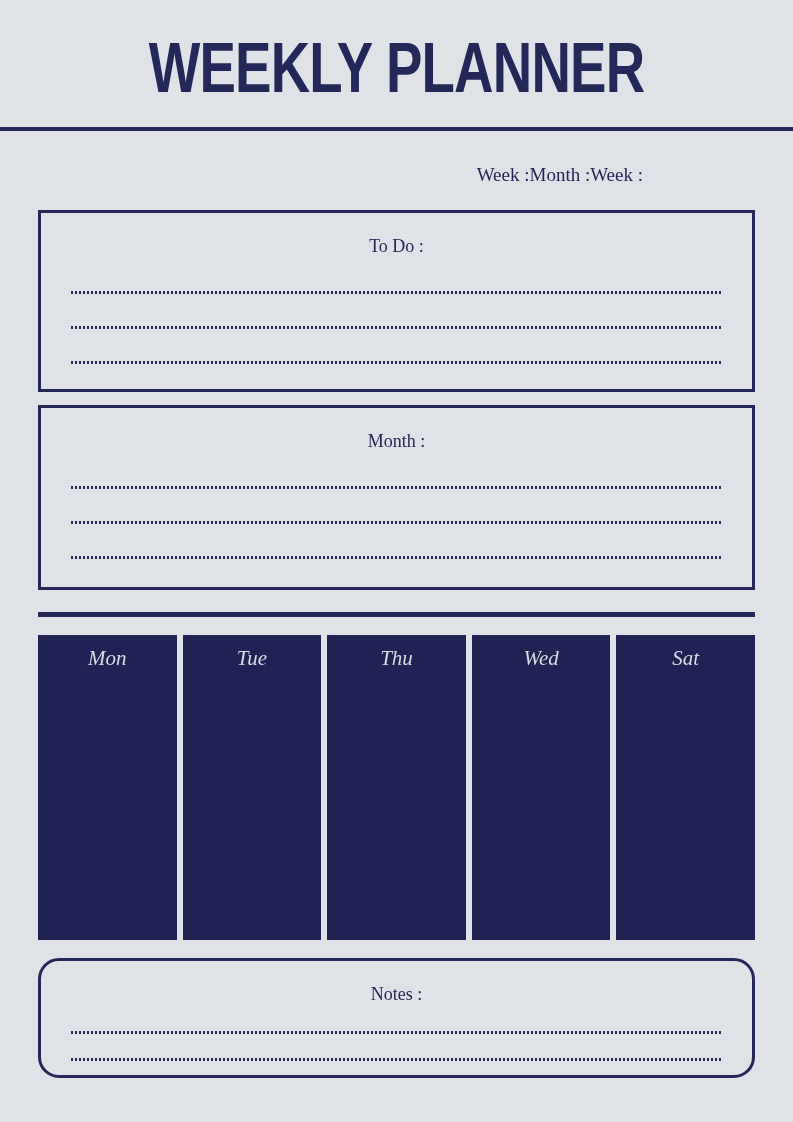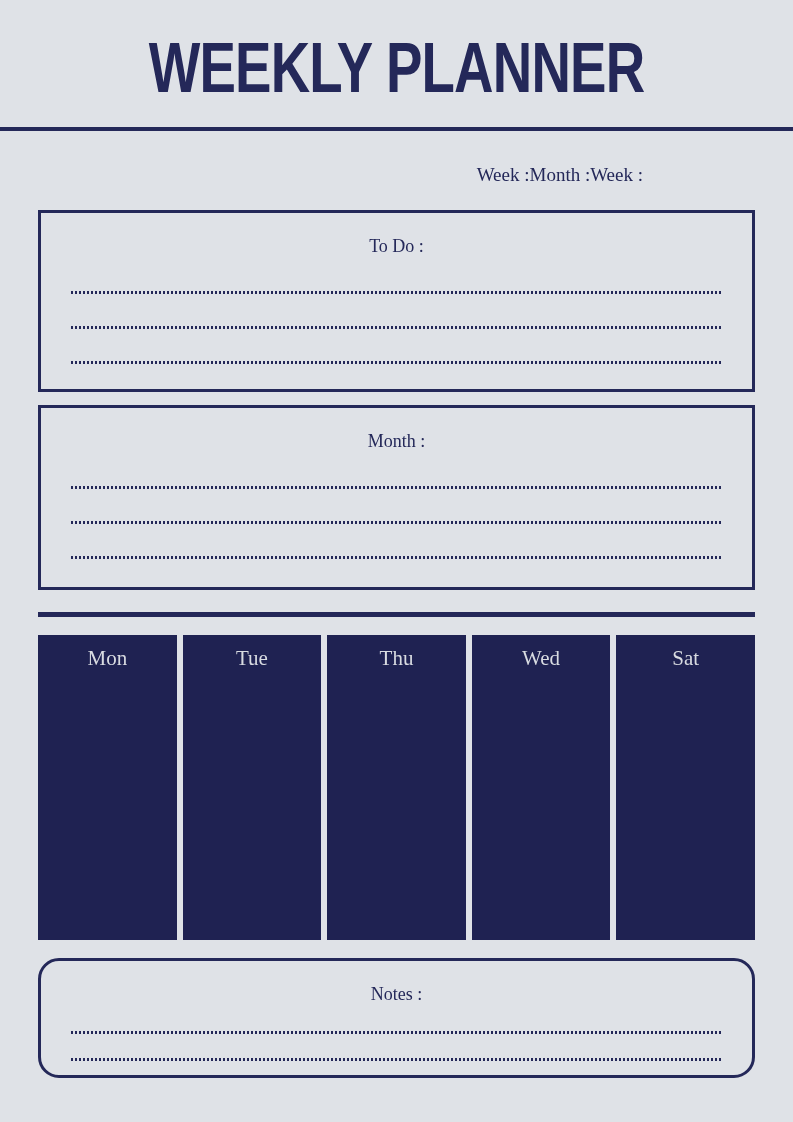--- a/index.html
+++ b/index.html
@@ -93,20 +93,21 @@
     display: flex;
     gap: 6px;
   }
   .day-col {
     flex: 1;
     background: var(--day-fill);
     color: var(--day-label);
     text-align: center;
     padding-top: 11px;
     font-size: 21px;
+    font-style: italic;
   }
 </style>
 </head>
 <body>
 
 <div class="page">
 
   <h1 class="title">WEEKLY PLANNER</h1>
 
   <div class="rule-full"></div>

